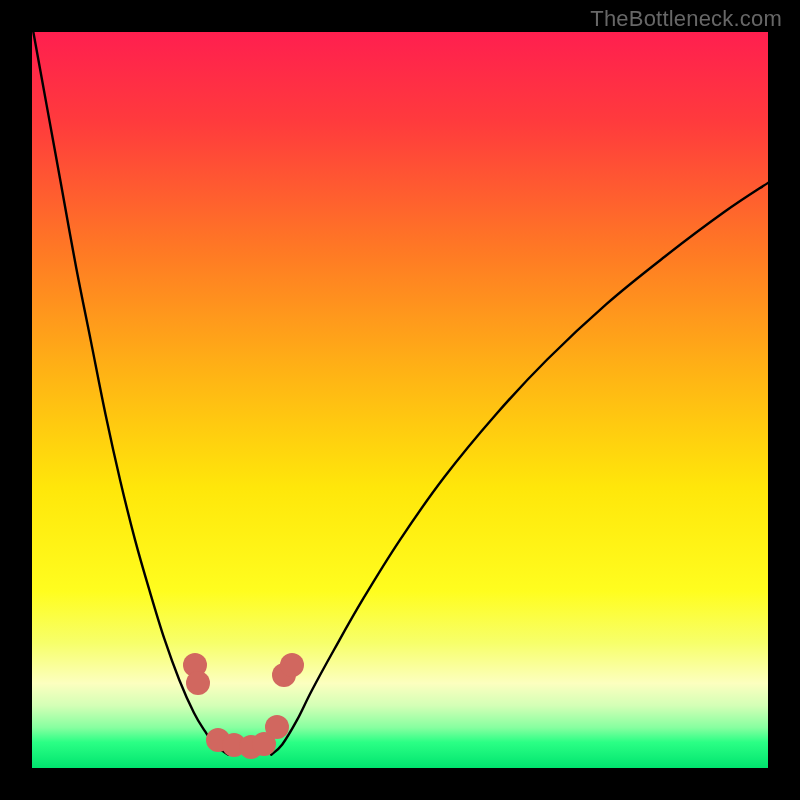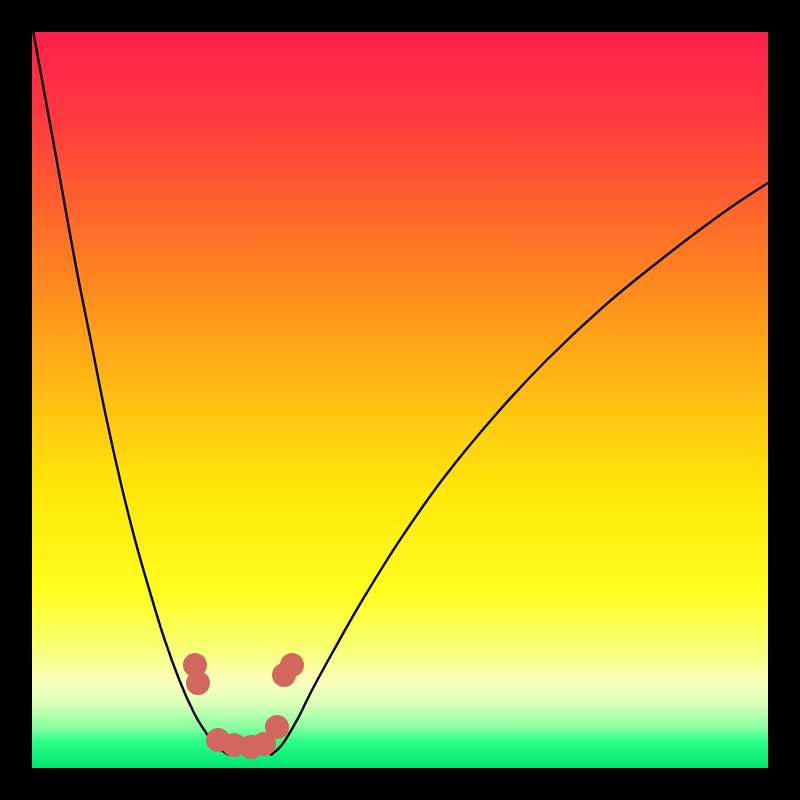--- a/index.html
+++ b/index.html
@@ -41,20 +41,21 @@
   }
   svg {
     position: absolute;
     inset: 0;
   }
 </style>
 </head>
 <body>
 
 <div class="frame">
+  <div class="watermark">TheBottleneck.com</div>
 
   <div class="plot">
     <svg id="grad-svg" width="736" height="736" viewBox="0 0 736 736" preserveAspectRatio="none">
       <defs>
         <linearGradient id="bg-grad" x1="0" y1="0" x2="0" y2="1">
             <stop offset="0%" stop-color="#ff1f4f"></stop>
             <stop offset="12%" stop-color="#ff3a3d"></stop>
             <stop offset="30%" stop-color="#ff7a24"></stop>
             <stop offset="46%" stop-color="#ffb215"></stop>
             <stop offset="62%" stop-color="#ffe70a"></stop>

